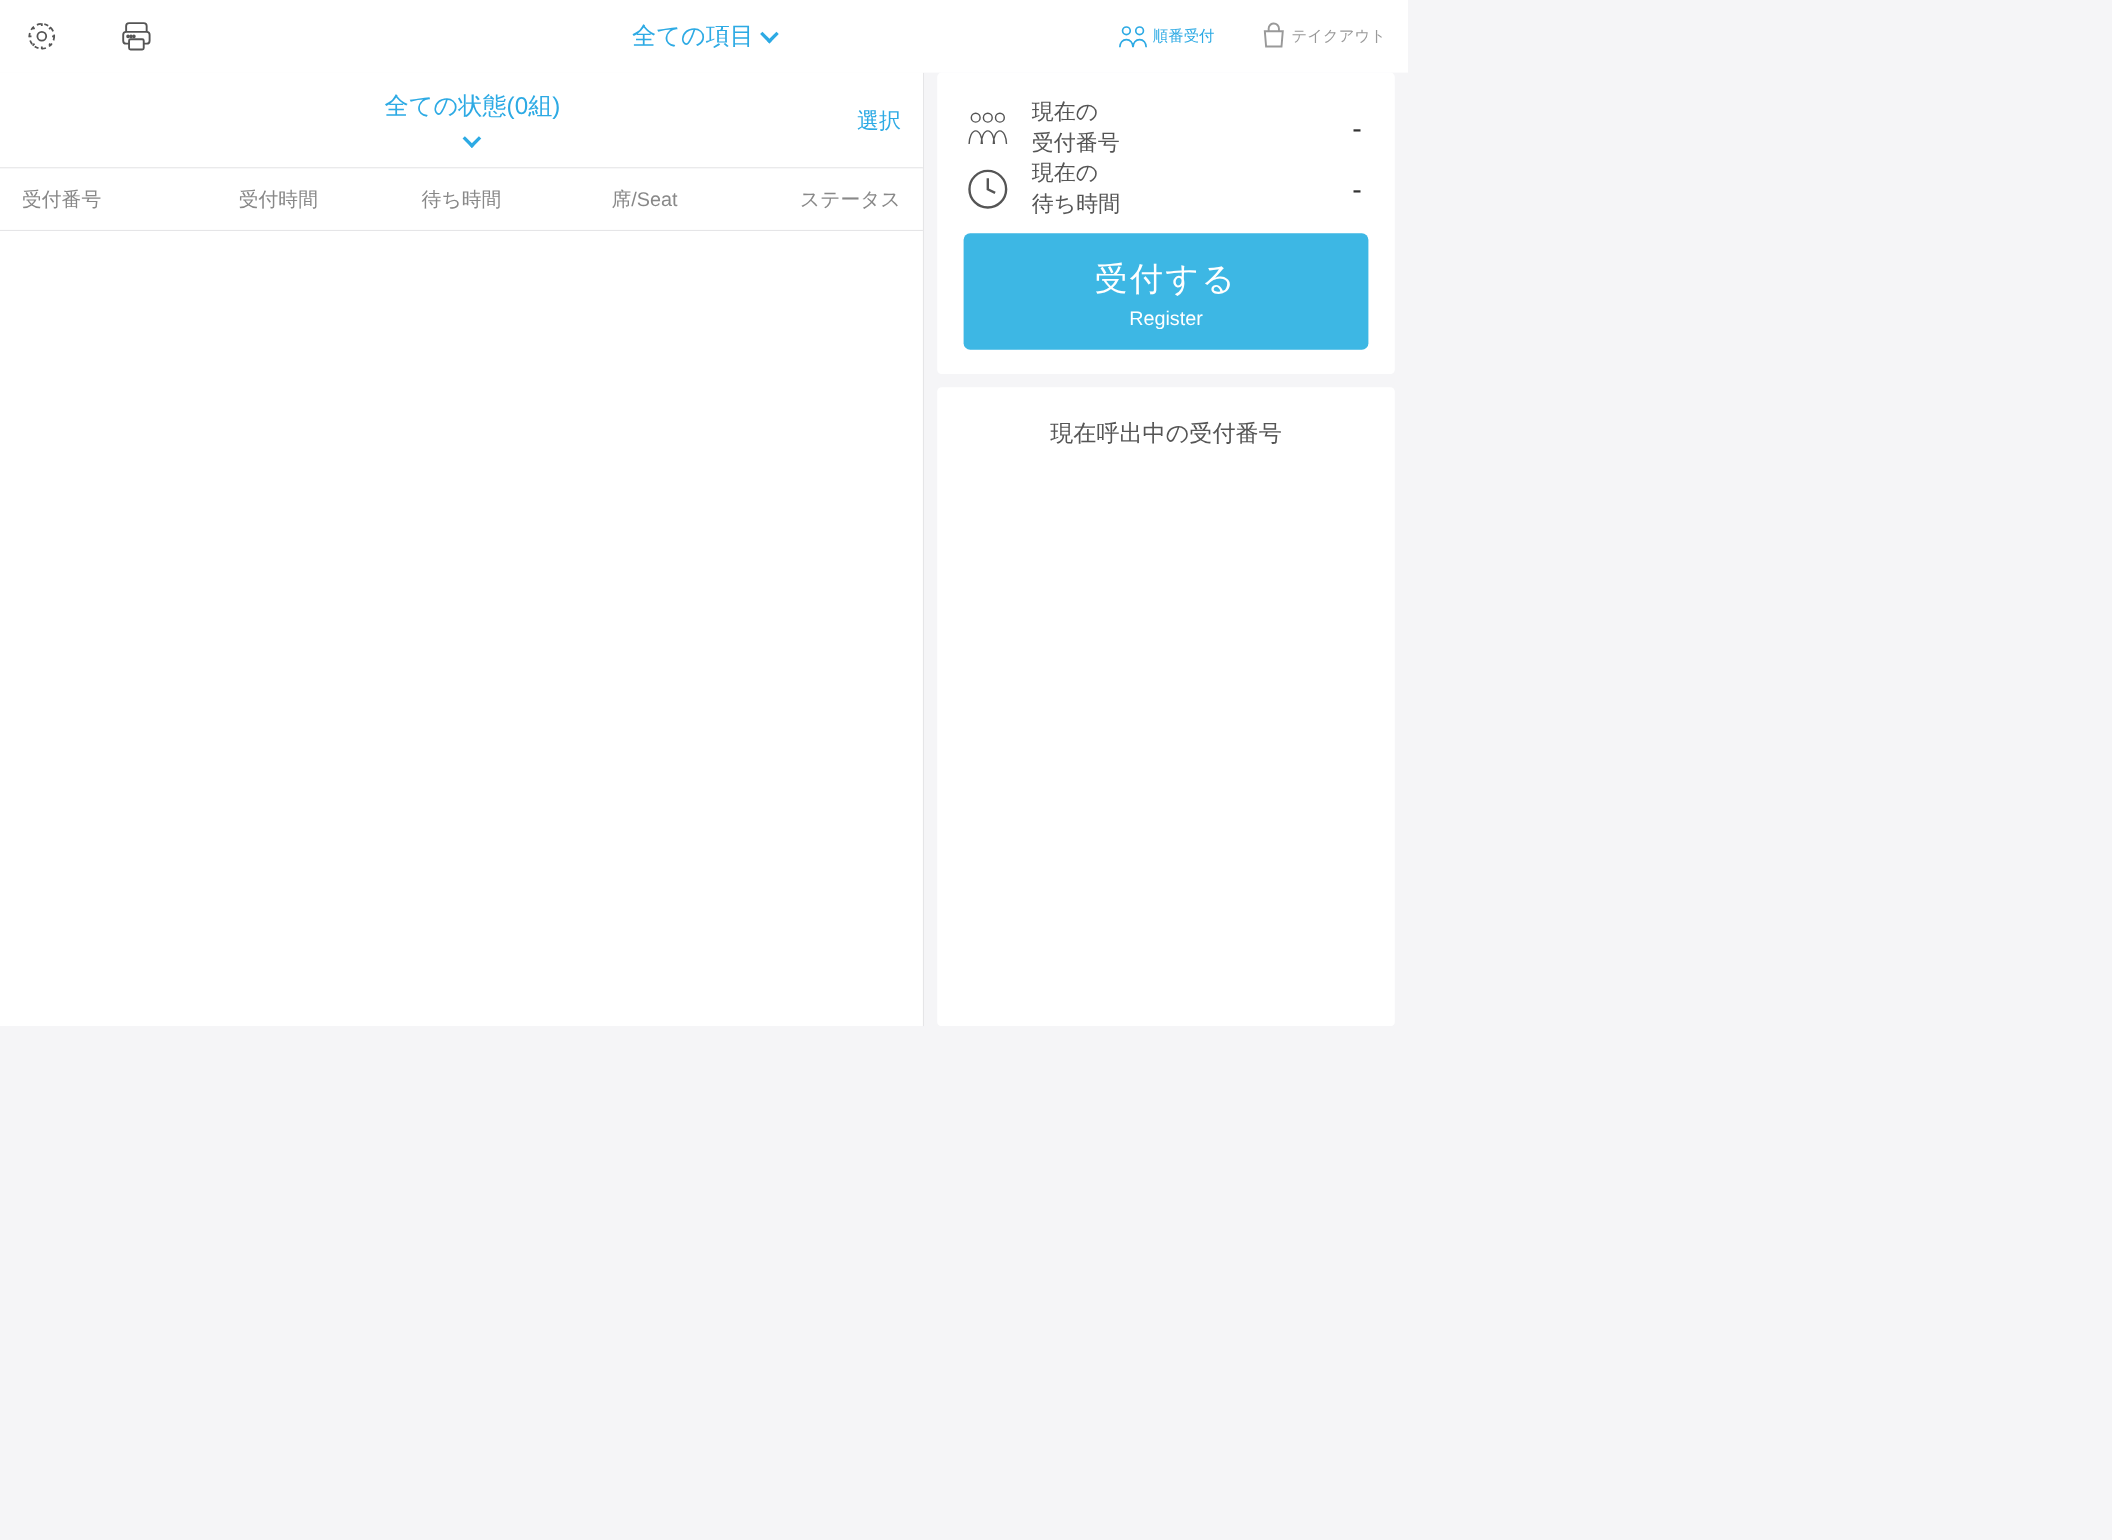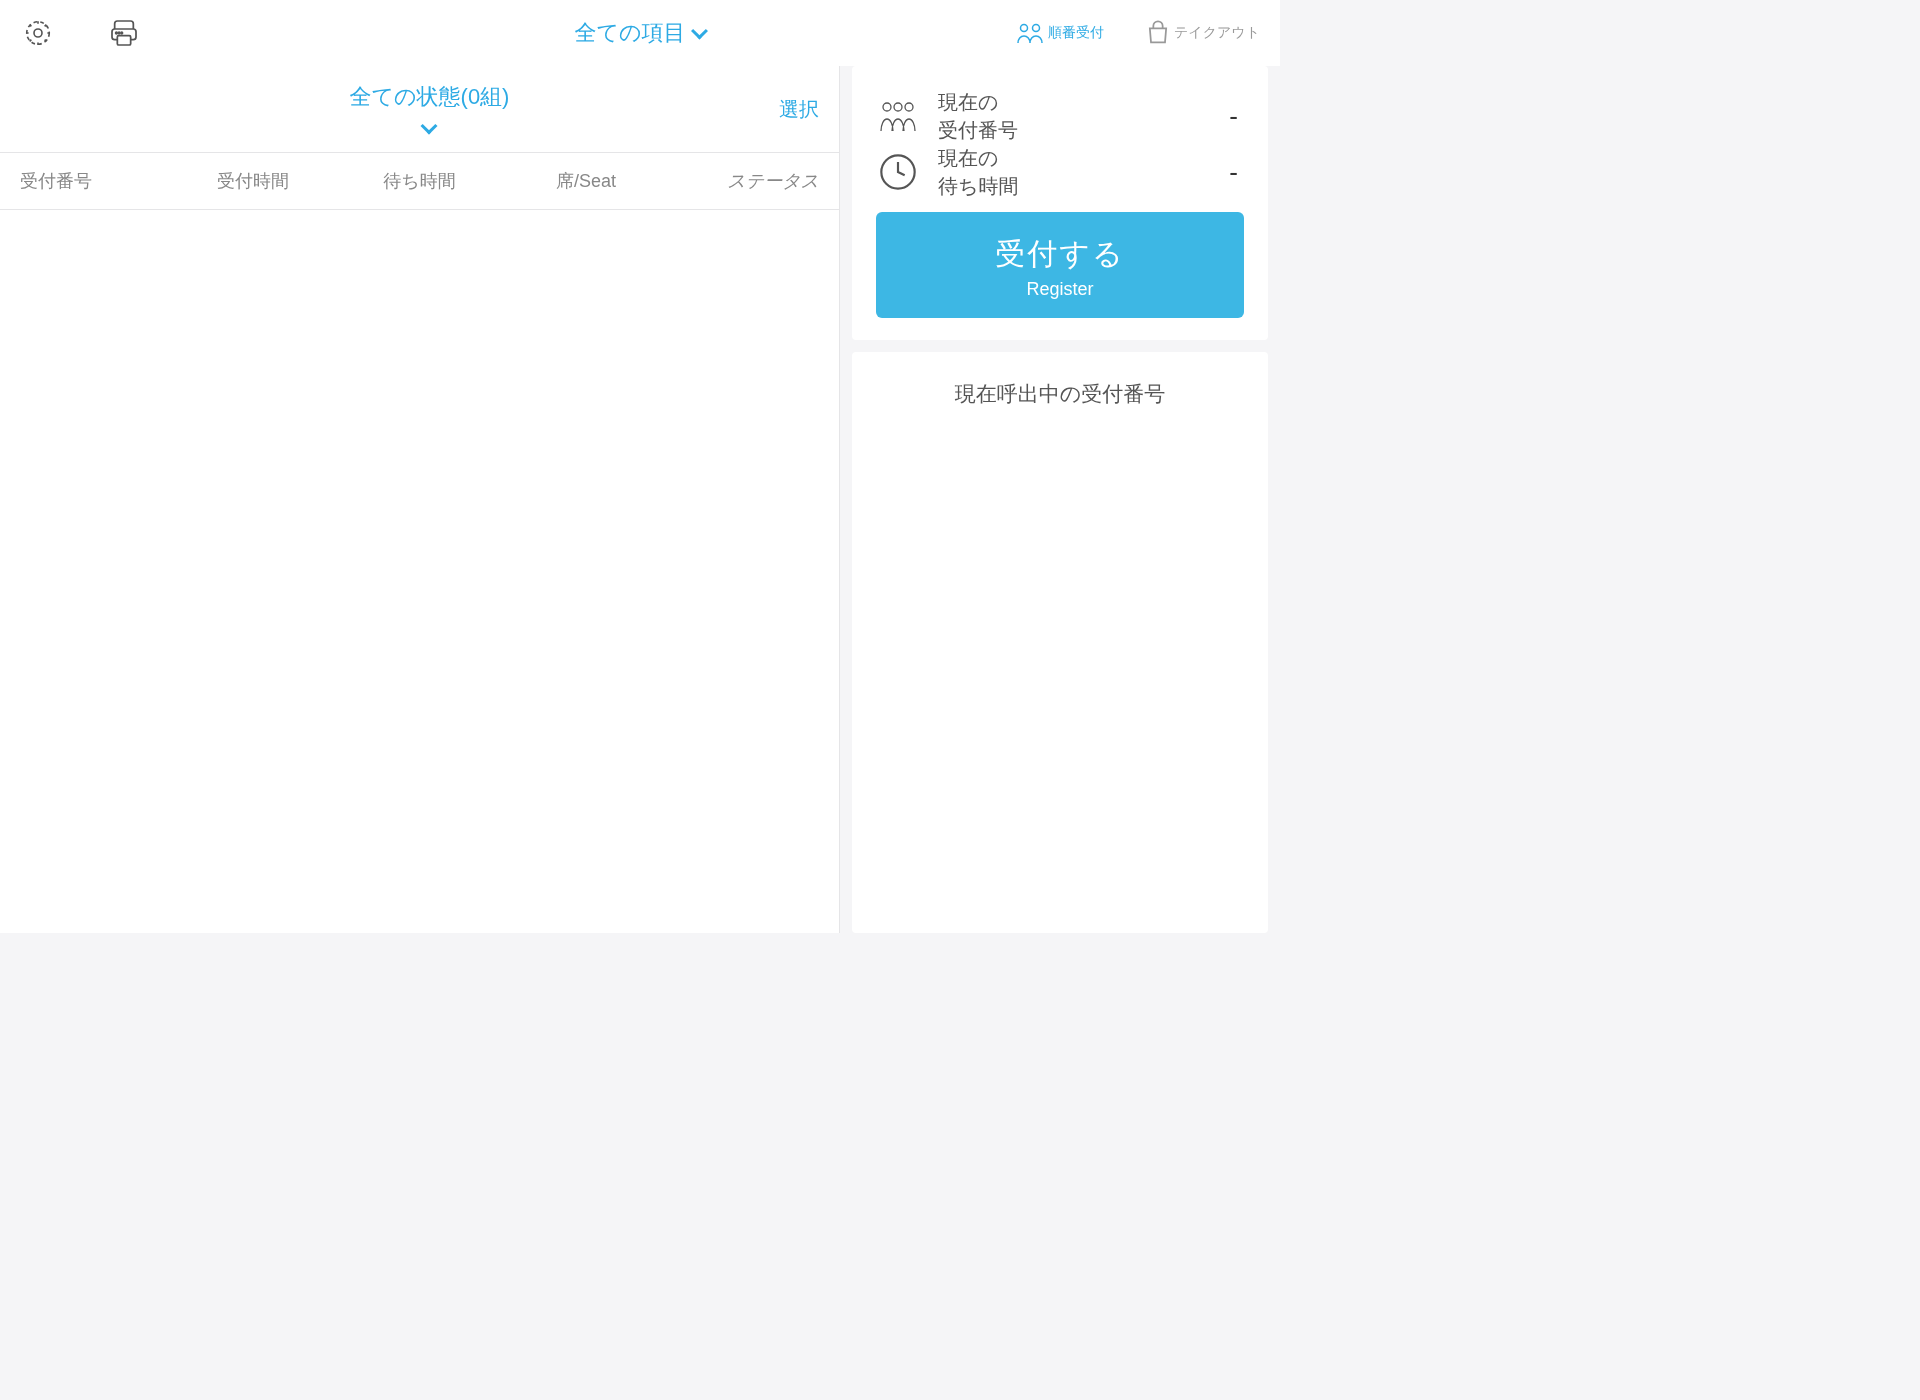--- a/index.html
+++ b/index.html
@@ -157,21 +157,21 @@
     
     .table-header {
       display: flex;
       padding: 16px 20px;
       color: #888;
       font-size: 18px;
       border-bottom: 1px solid #e5e5e7;
     }
     .th { flex: 1; text-align: center; }
     .th:first-child { text-align: left; flex: 0.9; }
-    .th:last-child { text-align: right; flex: 0.9; font-style: italic; }
+    .th:last-child { text-align: right; flex: 0.9; }
 
     
     .card {
       background: #fff;
       border-radius: 4px;
       padding: 22px 24px;
     }
     .stat-card {
       display: flex;
       flex-direction: column;

